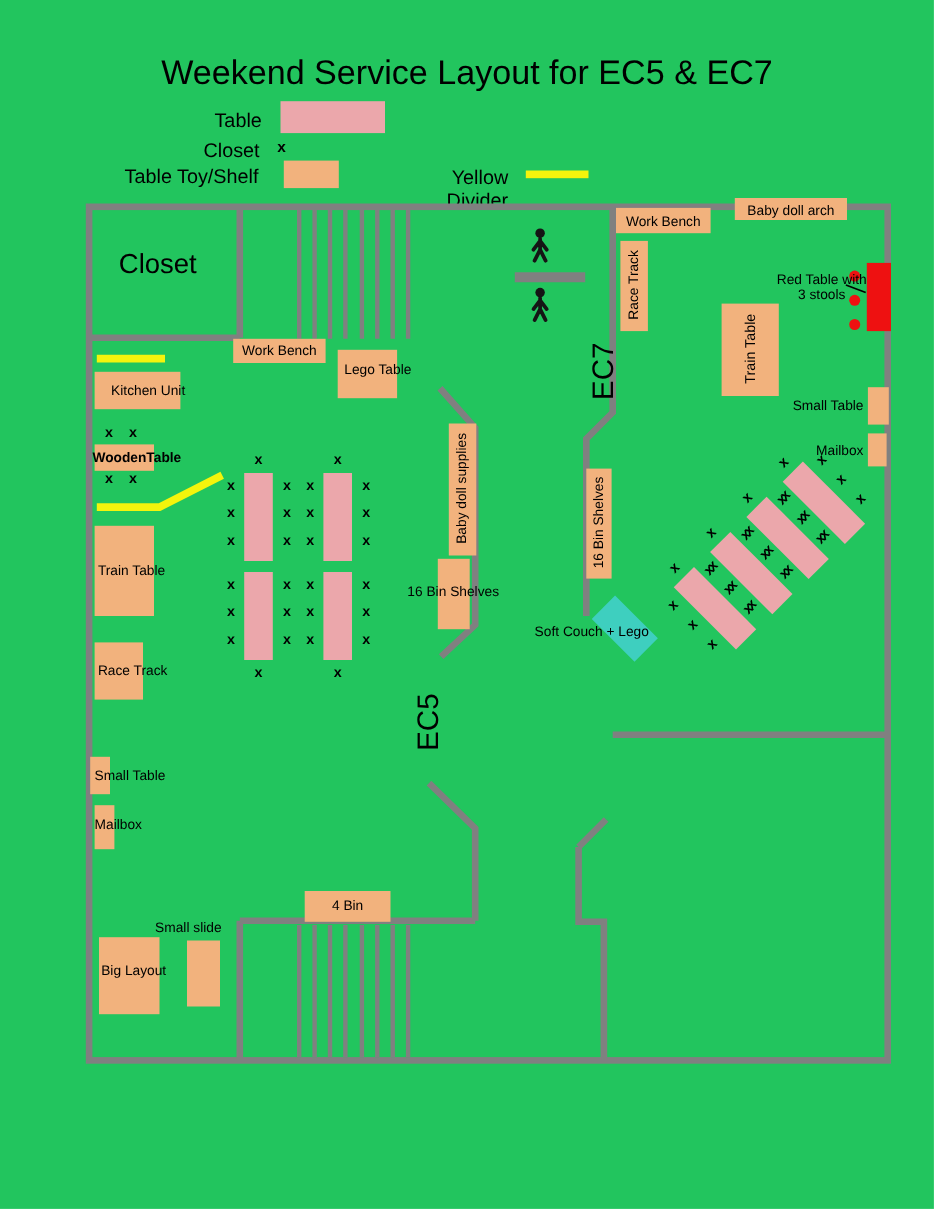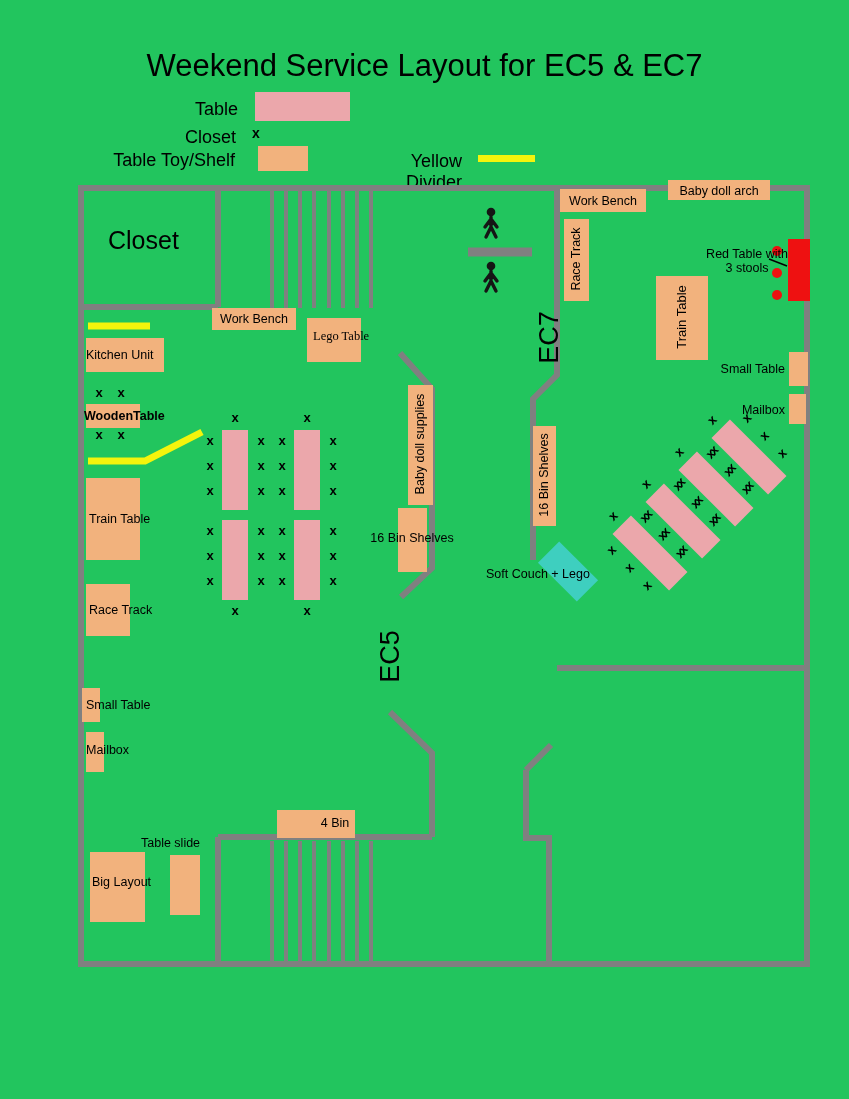--- a/index.html
+++ b/index.html
@@ -165,24 +165,24 @@
     <span class="chair cl r3">x</span>
     <span class="chair cr r1">x</span>
     <span class="chair cr r2">x</span>
     <span class="chair cr r3">x</span>
   </div>
 
   <div class="furn" style="left:212px;top:308px;width:84px;height:22px;"></div>
   <div class="lbl center" style="left:212px;top:312px;width:84px;">Work Bench</div>
 
   <div class="furn" style="left:307px;top:318px;width:54px;height:44px;"></div>
-  <div class="lbl" style="left:313px;top:329px;font-family:Liberation Serif, serif;">Lego Table</div>
+  <div class="lbl" style="left:313px;top:329px;">Lego Table</div>
 
   <div class="furn" style="left:86px;top:338px;width:78px;height:34px;"></div>
-  <div class="lbl" style="left:86px;top:348px;">Kitchen Unit</div>
+  <div class="lbl" style="left:101px;top:348px;">Kitchen Unit</div>
 
   <div class="furn" style="left:86px;top:404px;width:54px;height:24px;"></div>
   <div class="lbl" style="left:84px;top:409px;font-weight:bold;">WoodenTable</div>
   <span class="chair" style="left:92px;top:386px;">x</span>
   <span class="chair" style="left:114px;top:386px;">x</span>
   <span class="chair" style="left:92px;top:428px;">x</span>
   <span class="chair" style="left:114px;top:428px;">x</span>
 
   <div class="furn" style="left:86px;top:478px;width:54px;height:82px;"></div>
   <div class="lbl" style="left:89px;top:512px;">Train Table</div>
@@ -196,24 +196,24 @@
   <div class="furn" style="left:398px;top:508px;width:29px;height:64px;"></div>
   <div class="lbl center" style="left:362px;top:531px;width:100px;">16 Bin Shelves</div>
 
   <div class="furn" style="left:82px;top:688px;width:18px;height:34px;"></div>
   <div class="lbl" style="left:86px;top:698px;">Small Table</div>
 
   <div class="furn" style="left:86px;top:732px;width:18px;height:40px;"></div>
   <div class="lbl" style="left:86px;top:743px;">Mailbox</div>
 
   <div class="furn" style="left:277px;top:810px;width:78px;height:28px;"></div>
-  <div class="lbl center" style="left:277px;top:816px;width:78px;margin-left:19px;">4 Bin</div>
+  <div class="lbl center" style="left:277px;top:816px;width:78px;">4 Bin</div>
 
   <div class="furn" style="left:170px;top:855px;width:30px;height:60px;"></div>
-  <div class="lbl" style="left:141px;top:836px;">Table slide</div>
+  <div class="lbl" style="left:141px;top:836px;">Small slide</div>
 
   <div class="furn" style="left:90px;top:852px;width:55px;height:70px;"></div>
   <div class="lbl" style="left:92px;top:875px;">Big Layout</div>
 
   <div class="tbl" style="left:222px;top:430px;">
     <span class="chair cet">x</span>
     <span class="chair cl r1">x</span>
     <span class="chair cl r2">x</span>
     <span class="chair cl r3">x</span>
     <span class="chair cr r1">x</span>

